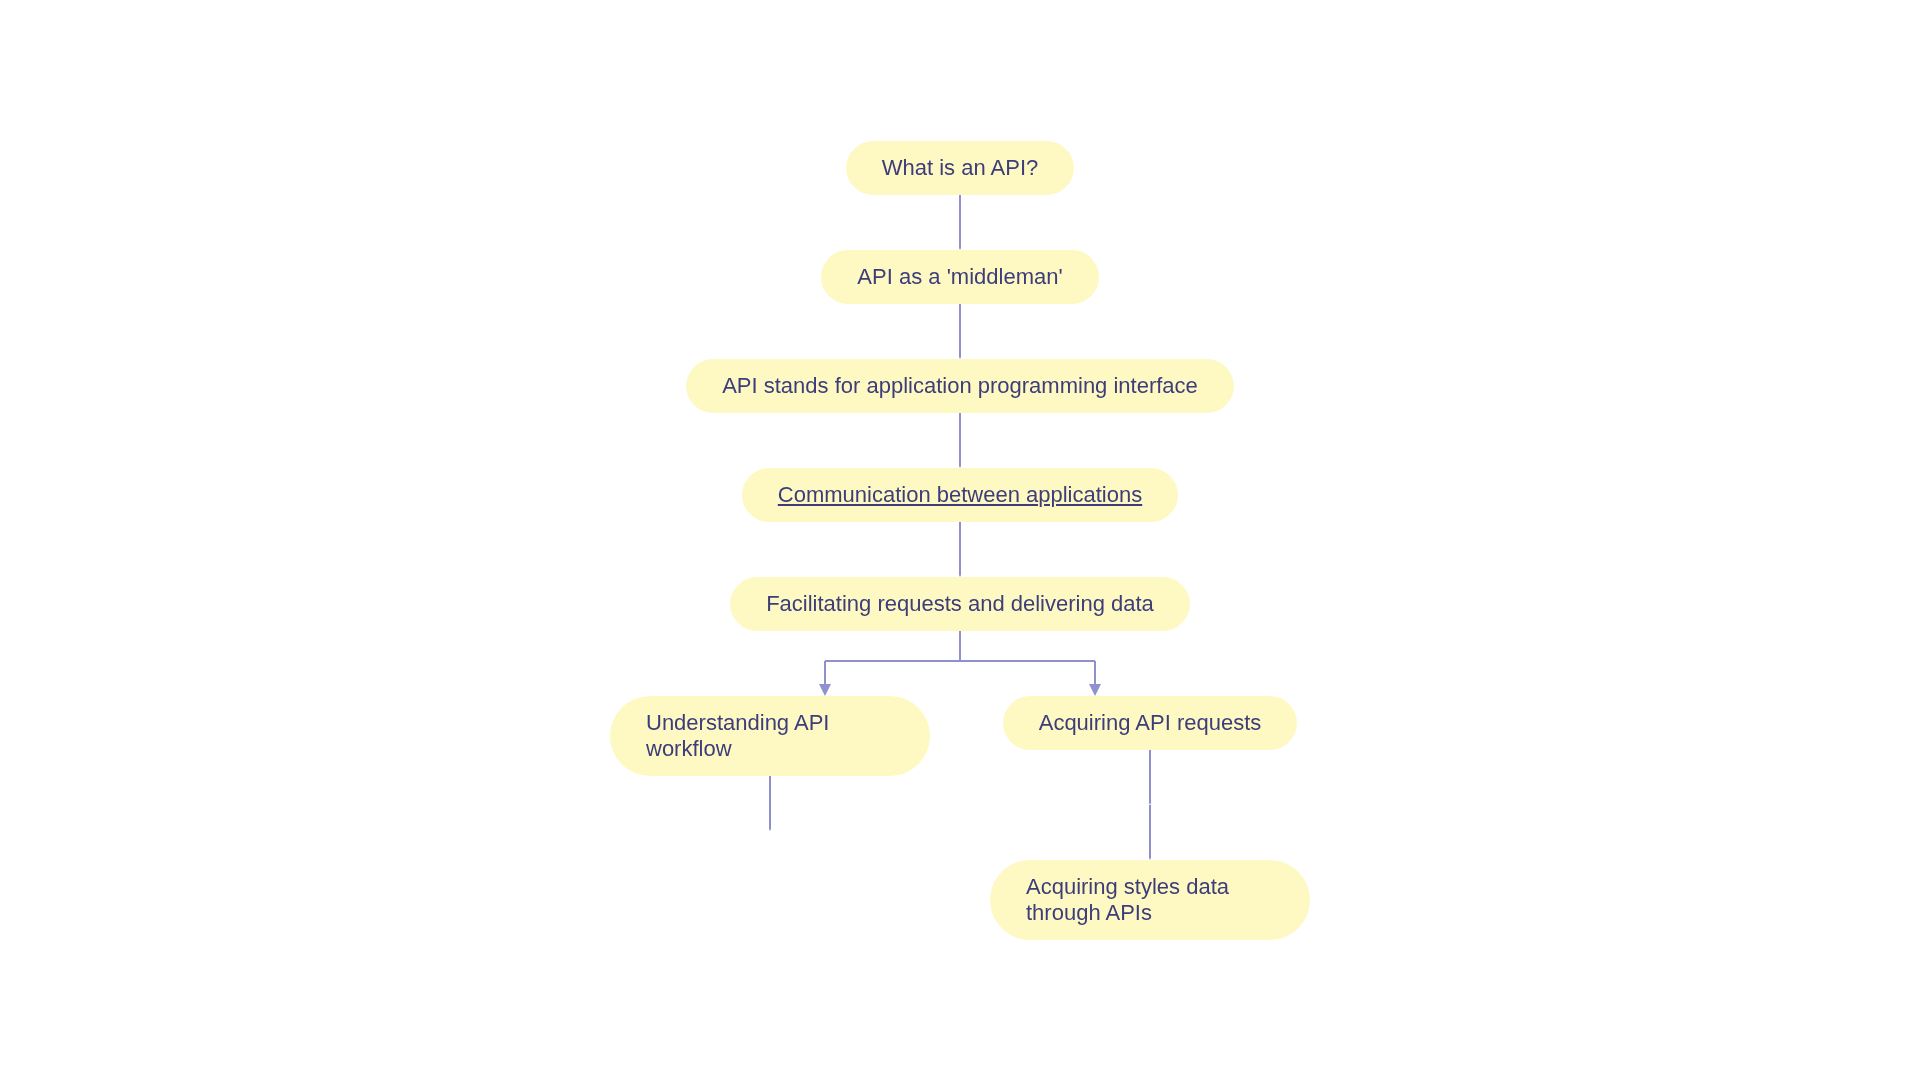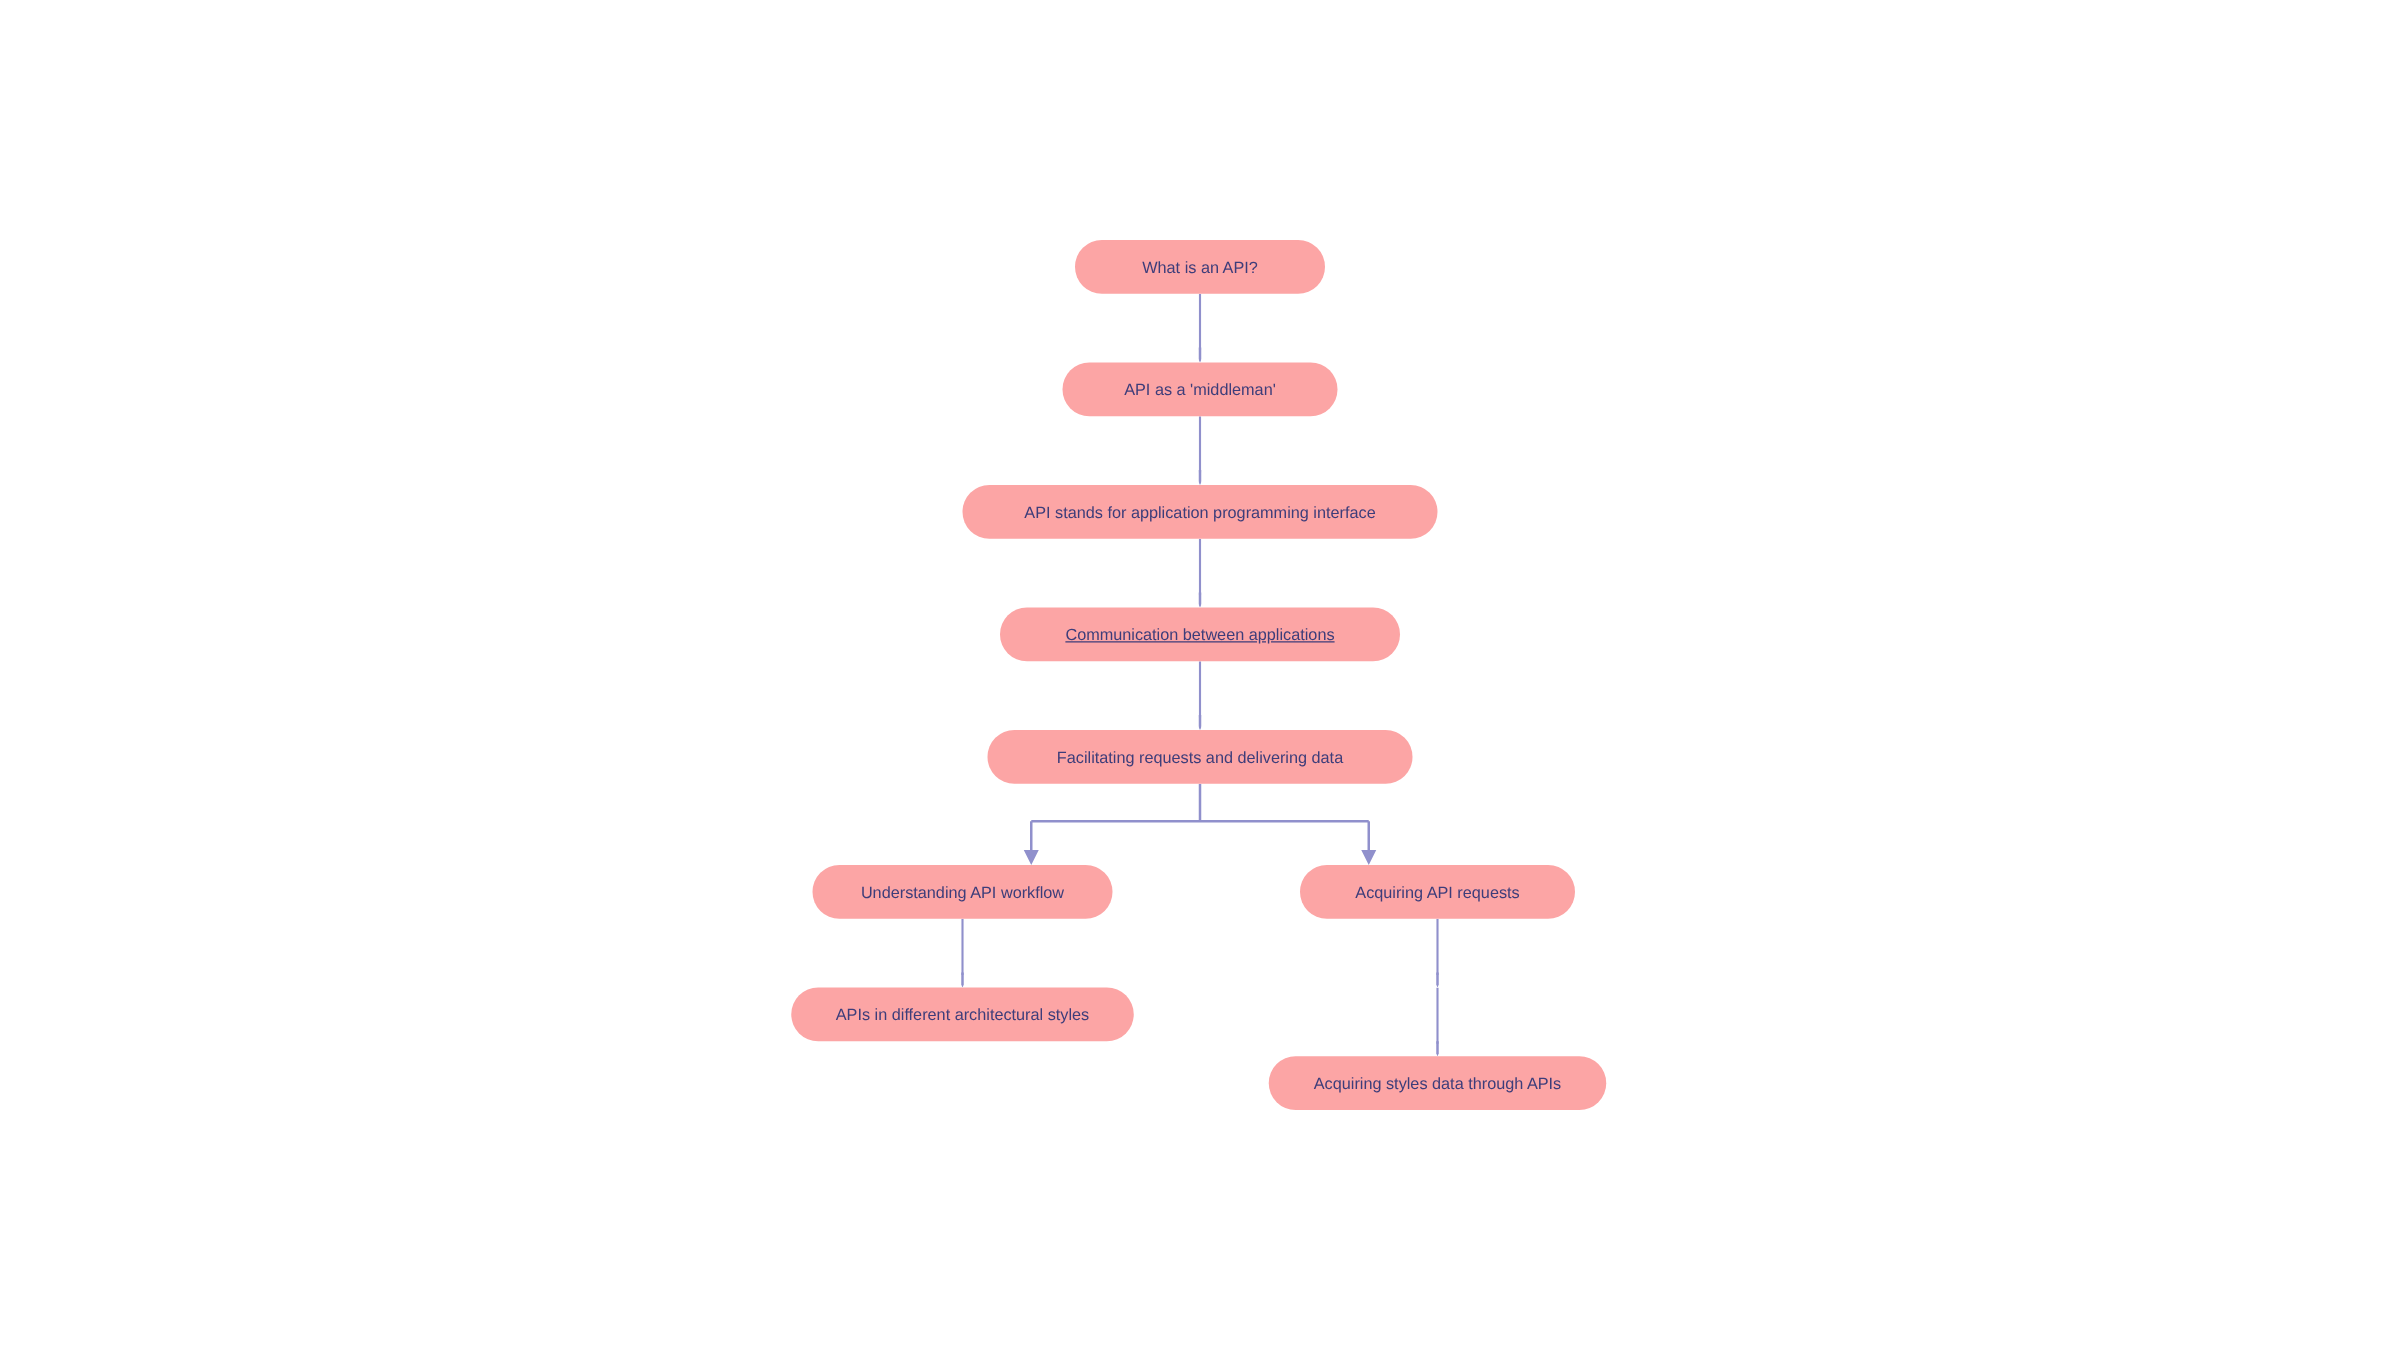--- a/index.html
+++ b/index.html
@@ -21,25 +21,25 @@
 
     .diagram-container {
       position: relative;
       width: 700px;
       display: flex;
       flex-direction: column;
       align-items: center;
     }
 
     .node {
-      background-color: #fca5a5;
+      background-color: #fef9c3;
       border-radius: 50px;
       padding: 14px 36px;
       color: #3d3d7a;
-      font-size: 13px;
+      font-size: 22px;
       font-weight: 400;
       text-align: left;
       display: inline-flex;
       align-items: center;
       justify-content: center;
       position: relative;
     }
 
     .node-wide {
       min-width: 340px;
@@ -126,21 +126,20 @@
   </svg>
 
   <div class="branch-columns" style="align-items:flex-start;">
 
     <div class="branch-col">
       <div class="node" style="min-width:240px;">Understanding API workflow</div>
       <svg width="2" height="55">
         <line x1="1" y1="0" x2="1" y2="45" stroke="#9090cc" stroke-width="2"></line>
         <polygon points="1,55 -5,43 7,43" fill="#9090cc"></polygon>
       </svg>
-      <div class="node" style="min-width:240px;">APIs in different architectural styles</div>
     </div>
 
     <div class="branch-col">
       <div class="node" style="min-width:220px;">Acquiring API requests</div>
       <svg width="2" height="55">
         <line x1="1" y1="0" x2="1" y2="45" stroke="#9090cc" stroke-width="2"></line>
         <polygon points="1,55 -5,43 7,43" fill="#9090cc"></polygon>
       </svg>
       <svg width="2" height="55">
         <line x1="1" y1="0" x2="1" y2="45" stroke="#9090cc" stroke-width="2"></line>

